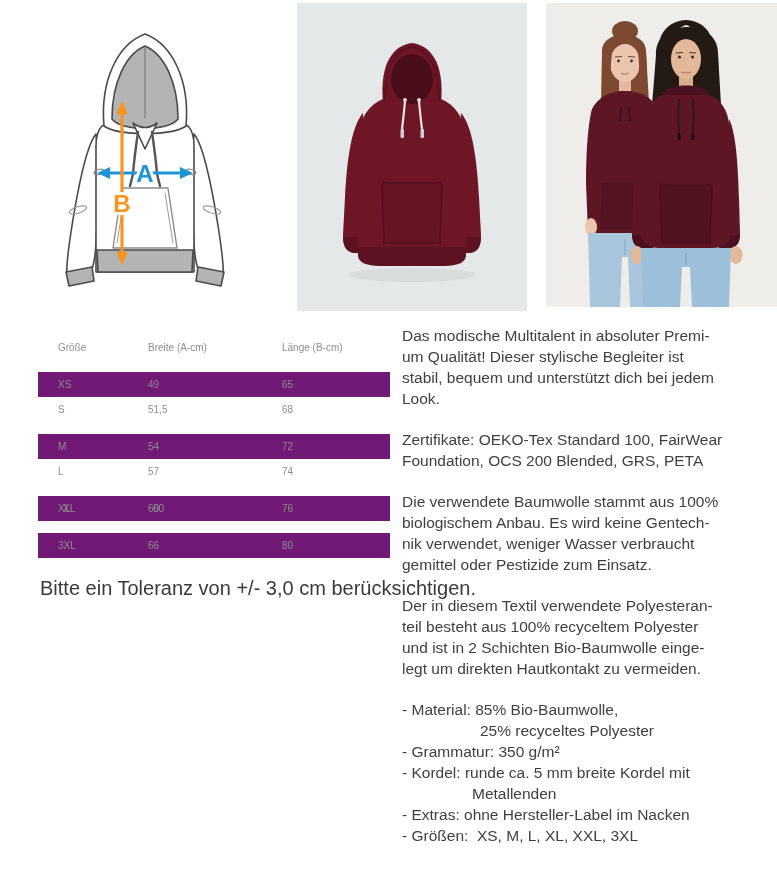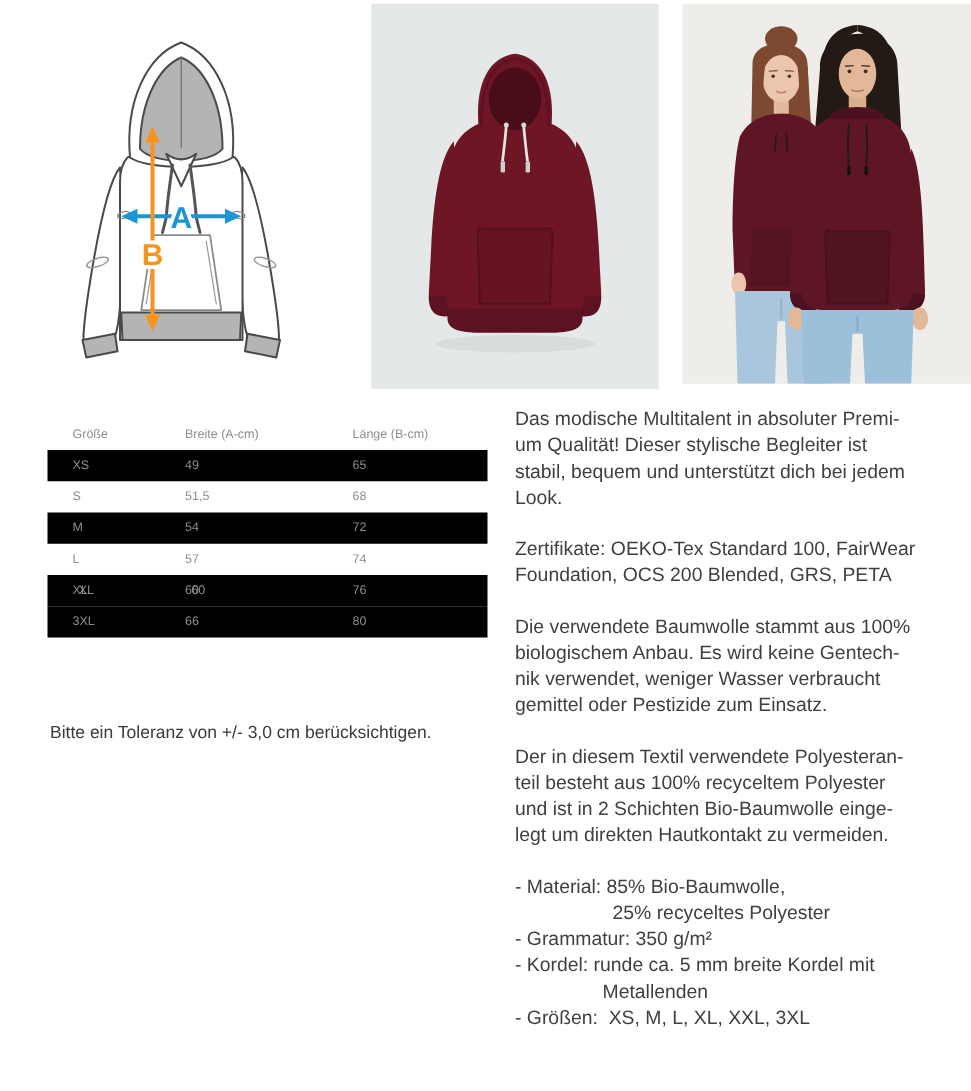--- a/index.html
+++ b/index.html
@@ -9,26 +9,26 @@
   .panel { position:absolute; }
   #diagram-panel { left:40px; top:22px; width:210px; height:275px; background:#ffffff; }
   #product-panel { left:297px; top:3px;  width:230px; height:308px; background:#e5e8e9; }
   #models-panel  { left:546px; top:3px;  width:231px; height:304px; background:#efedea; }
 
   .size-table { position:absolute; left:38px; top:334px; width:352px;
                 color:#8d8d8d; font-size:10px; }
   .t-row { display:grid; grid-template-columns:110px 134px 108px; height:25px; align-items:center; }
   .t-row.head { height:26px; }
   .t-row > div:first-child { padding-left:20px; }
-  .t-row.stripe { background:#000000; }
+  .t-row.stripe { background:#701a75;margin-top:12px; }
   .doubled { text-shadow:5px 0 0 #8d8d8d; }
 
-  .tolerance { position:absolute; left:40px; top:577px; font-size:14px; color:#3a3a3a; }
-
-  .description { position:absolute; left:412px; top:325px; width:364px;
+  .tolerance { position:absolute; left:40px; top:577px; font-size:20px; color:#3a3a3a; }
+
+  .description { position:absolute; left:402px; top:325px; width:364px;
                  font-size:15.5px; line-height:21px; color:#3f3f3f; }
   .para { margin:0 0 20px 0; }
   .line, .spec { white-space:pre-wrap; }
   .spec.indent-a { padding-left:78px; }
   .spec.indent-b { padding-left:70px; }
 
   svg { display:block; }
   .measure-label { font-family:"Liberation Sans", sans-serif; font-weight:bold; font-size:24px;
                    paint-order:stroke; stroke:#ffffff; stroke-width:6px; }
 </style>
@@ -224,17 +224,18 @@
       <div class="line">teil besteht aus 100% recyceltem Polyester</div>
       <div class="line">und ist in 2 Schichten Bio-Baumwolle einge-</div>
       <div class="line">legt um direkten Hautkontakt zu vermeiden.</div>
     </div>
     <div>
       <div class="spec">- Material: 85% Bio-Baumwolle,</div>
       <div class="spec indent-a">25% recyceltes Polyester</div>
       <div class="spec">- Grammatur: 350 g/m²</div>
       <div class="spec">- Kordel: runde ca. 5 mm breite Kordel mit</div>
       <div class="spec indent-b">Metallenden</div>
+      <div class="spec">- Extras: ohne Hersteller-Label im Nacken</div>
       <div class="spec">- Größen:  XS, M, L, XL, XXL, 3XL</div>
     </div>
   </div>
 
 </div>
 
 </body></html>

